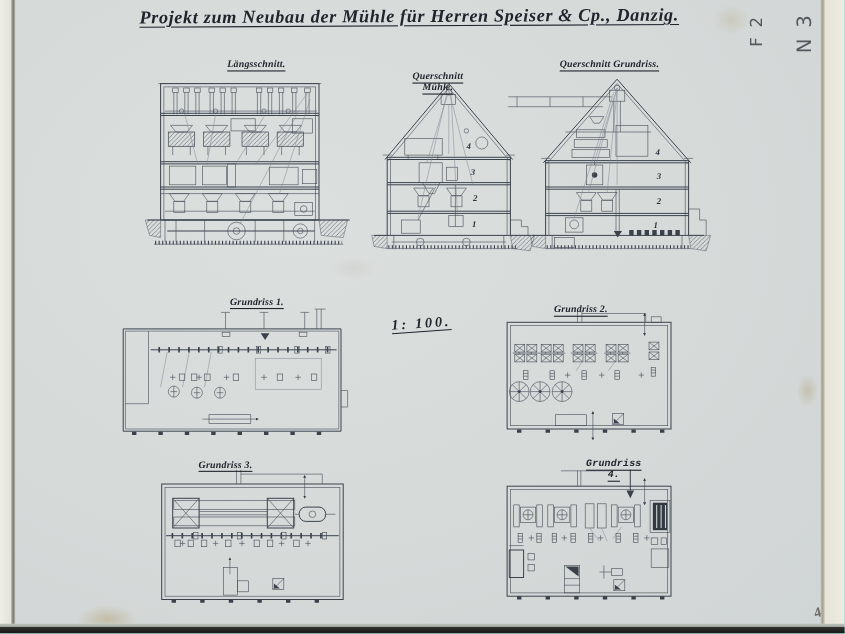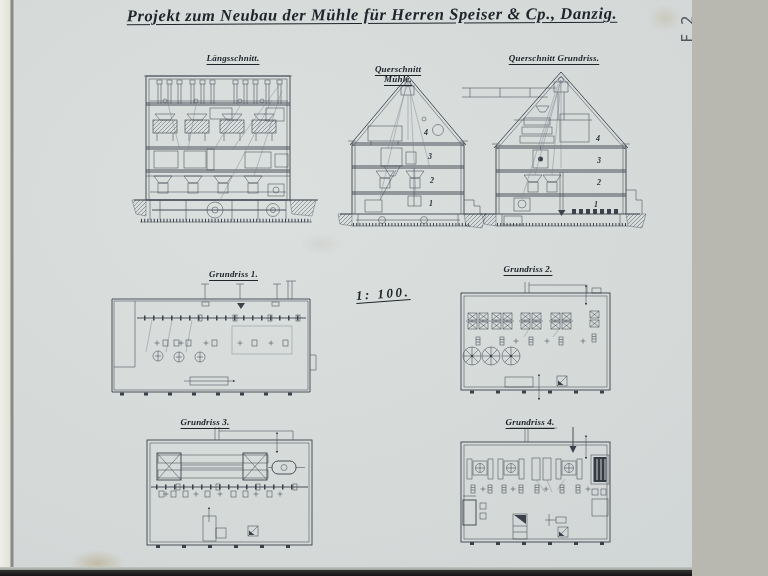--- a/index.html
+++ b/index.html
@@ -1,16 +1,16 @@
 <!DOCTYPE html>
 <html><head>
 <meta charset="utf-8">
 <style>
   html,body{margin:0;padding:0;background:#b9b8b0;}
-  #stage{position:relative;width:692px;height:576px;overflow:hidden;
+  #stage{position:relative;width:768px;height:576px;overflow:hidden;
          font-family:"Liberation Serif",serif;background:#5eead4;}
   
   .paper{position:absolute;left:10px;top:0;width:740px;height:571px;
     background:
       radial-gradient(ellipse at 35% 35%, #dbdfde 0%, #d6dad9 50%, #d0d5d5 100%);
   }
   
   .edge-left-white{position:absolute;left:0;top:0;width:10px;height:576px;background:linear-gradient(90deg,#efeee8,#e2e1da);}
   .edge-left-line{position:absolute;left:10px;top:0;width:4px;height:571px;background:linear-gradient(90deg,#c9c9c0,#75756c,#c2c6c5);}
   .edge-right-line{position:absolute;left:746px;top:0;width:4px;height:571px;background:linear-gradient(90deg,#c3bfb2,#a49f90,#ddd9cc);}
@@ -401,23 +401,23 @@
       <path d="M470 543.5H604" stroke="#3a414b" stroke-width="3" stroke-dasharray="4 22" fill="none"></path>
     </g>
   </svg>
 
   <div class="script" id="title">Projekt zum Neubau der Mühle für Herren Speiser &amp; Cp., Danzig.</div>
   <div class="script dlabel" style="left:196px;top:53px;width:74px;">Längsschnitt.</div>
   <div class="script dlabel" style="left:360px;top:64px;width:76px;">Querschnitt Mühle.</div>
   <div class="script dlabel" style="left:504px;top:53px;width:100px;">Querschnitt Grundriss.</div>
   <div class="script dlabel" style="left:196px;top:269px;width:62px;text-align:right;">Grundriss 1.</div>
   <div class="script" id="scale-label">1: 100.</div>
-  <div class="script dlabel" style="left:497px;top:264px;width:62px;font-family:Liberation Serif, serif;">Grundriss 2.</div>
+  <div class="script dlabel" style="left:497px;top:276px;width:62px;font-family:Liberation Serif, serif;">Grundriss 2.</div>
   <div class="script dlabel" style="left:172px;top:417px;width:66px;text-align:center;">Grundriss 3.</div>
-  <div class="script dlabel" style="left:498px;top:417px;width:64px;">Grundriss 4.</div>
+  <div class="script dlabel" style="left:526px;top:417px;width:64px;font-family:Liberation Mono, monospace;">Grundriss 4.</div>
 
   <div class="fnum" style="left:424px;top:128px;">4</div>
   <div class="fnum" style="left:428px;top:152px;">3</div>
   <div class="fnum" style="left:430px;top:176px;">2</div>
   <div class="fnum" style="left:429px;top:199px;">1</div>
 
   <div class="fnum" style="left:596px;top:134px;">4</div>
   <div class="fnum" style="left:597px;top:156px;">3</div>
   <div class="fnum" style="left:597px;top:178px;">2</div>
   <div class="fnum" style="left:594px;top:200px;">1</div>

